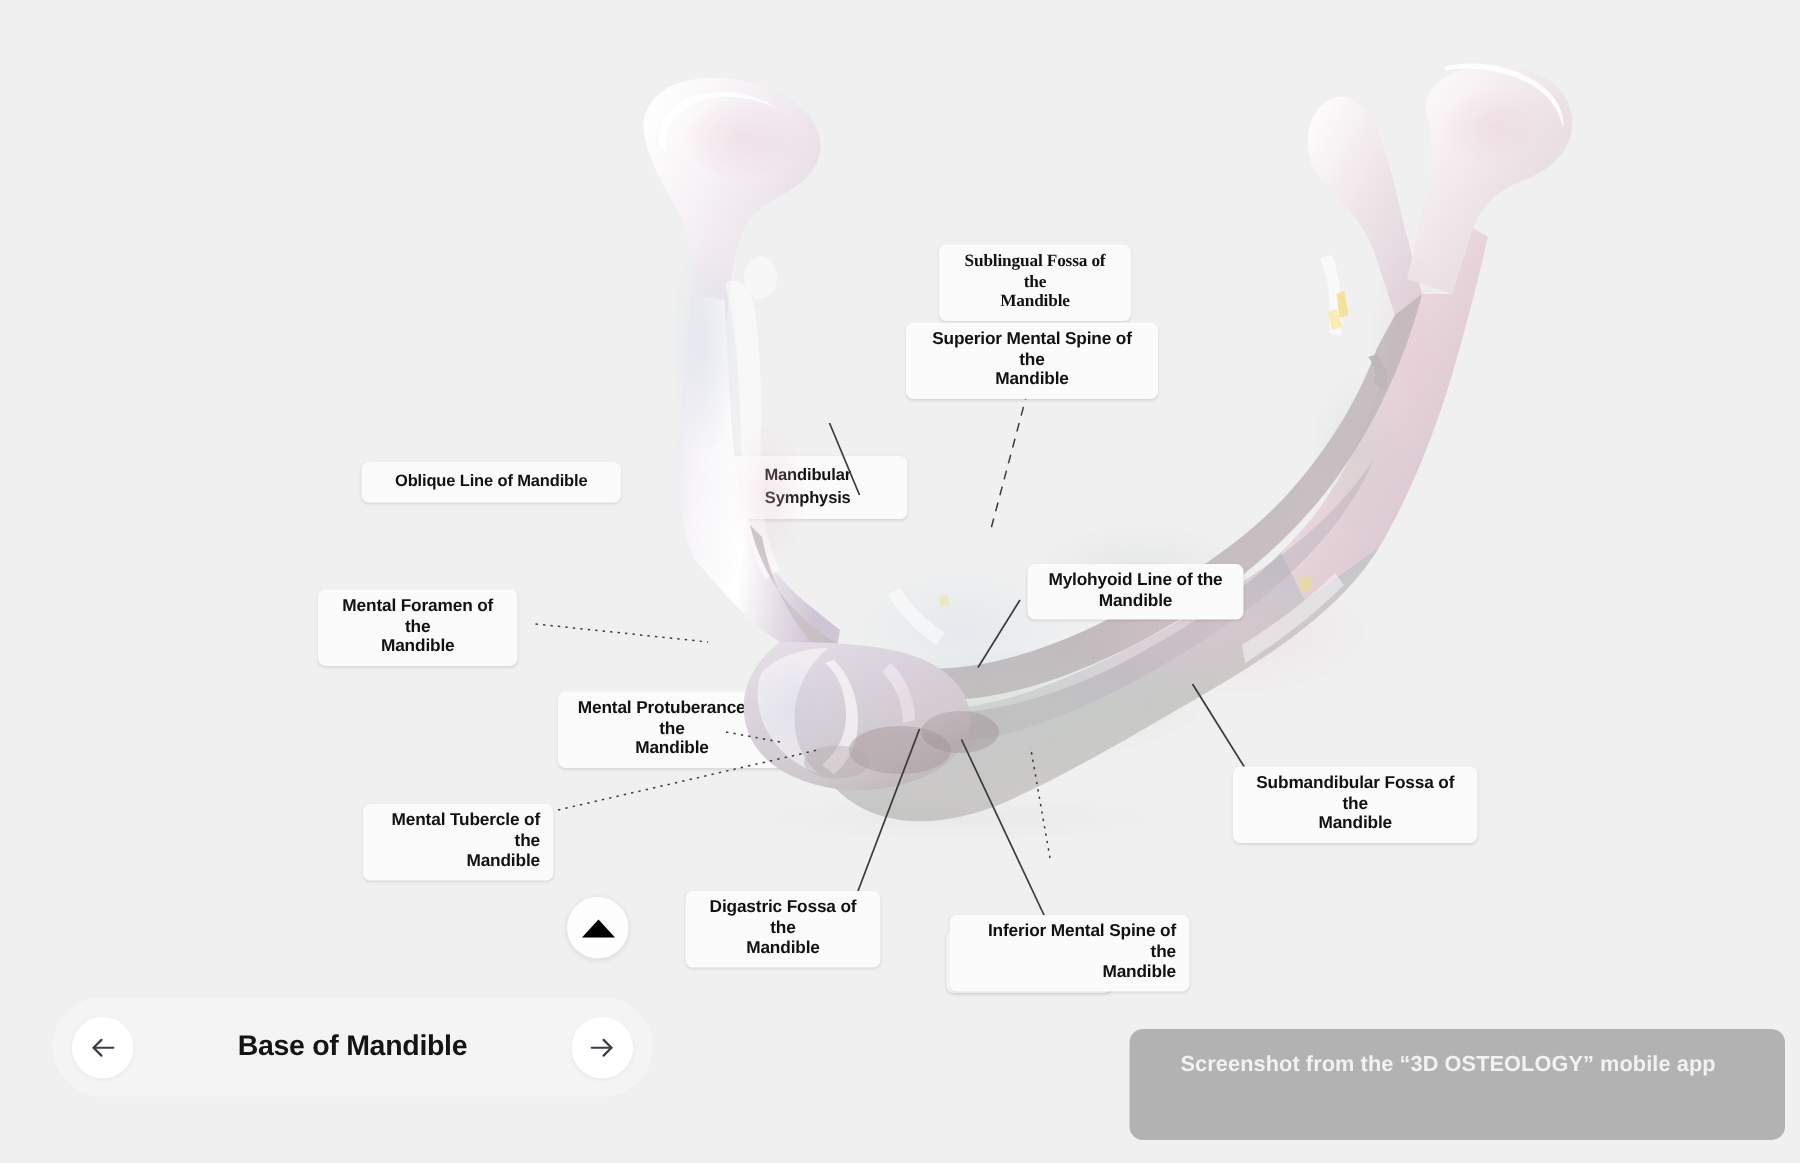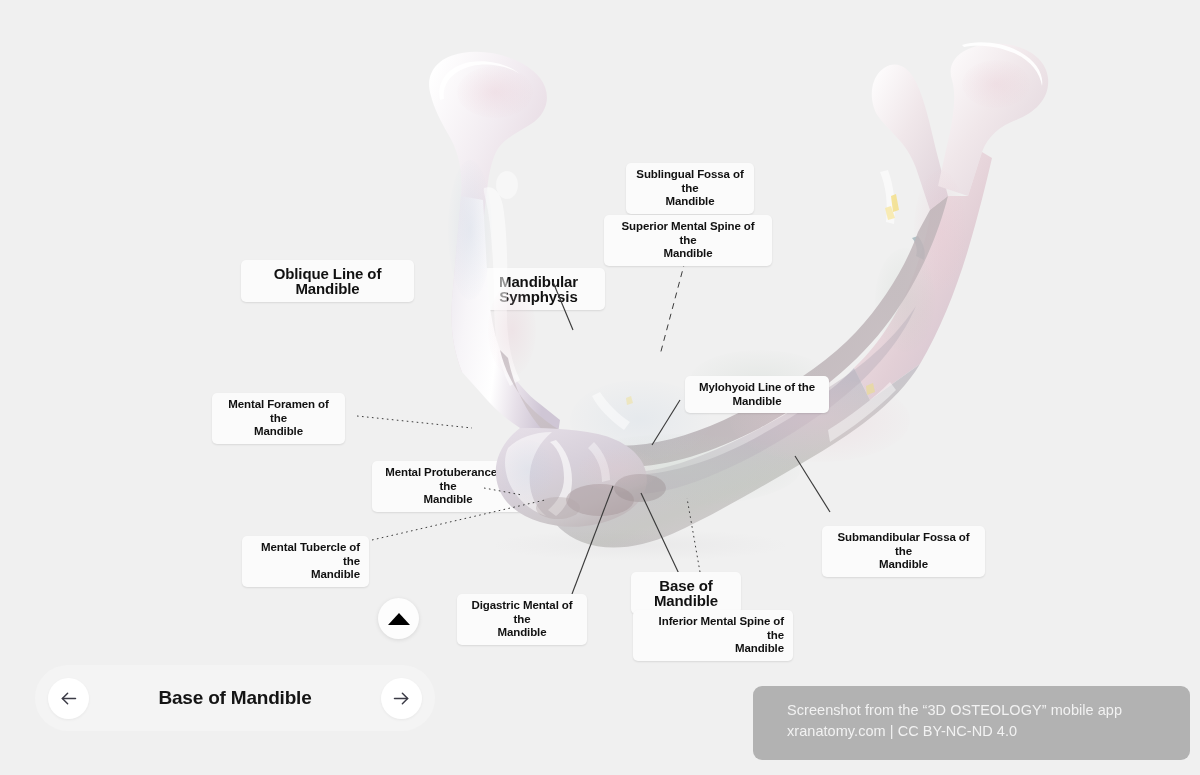--- a/index.html
+++ b/index.html
@@ -50,21 +50,21 @@
     padding: 5px 9px;
     text-align: center;
     font-size: 11.5px;
     line-height: 13.5px;
     font-weight: 600;
     color: #111;
     letter-spacing: -0.1px;
     box-shadow: 0 1px 2px rgba(0,0,0,0.10);
     white-space: pre-line;
   }
-  .label.one-line { font-size: 15px; line-height: 15px; padding: 6px 11px; }
+  .label.one-line { font-size: 11px; line-height: 15px; padding: 6px 11px; margin-top: 48px; }
 
   
   .label.occluded { z-index: 0; }
 
   
   #recenter-button {
     position: absolute;
     left: 378px; top: 598px;
     width: 41px; height: 41px;
     border-radius: 50%;
@@ -119,20 +119,21 @@
 
   
   #watermark {
     position: absolute;
     left: 753px; top: 686px;
     width: 437px; height: 74px;
     background: #b2b2b2;
     border-radius: 9px;
     z-index: 5;
     padding: 14px 46px 0 34px;
+    font-weight: bold;
   }
   #watermark div {
     color: #f2f2f2;
     font-size: 14.5px;
     line-height: 21px;
     letter-spacing: 0.05px;
   }
 </style>
 </head>
 <body>
@@ -310,37 +311,37 @@
         <line x1="484" y1="488" x2="522" y2="495" stroke-width="1" stroke-dasharray="1.6,3.4"></line>
         <line x1="830" y1="512" x2="795" y2="456" stroke-width="1.15"></line>
         <line x1="372" y1="540" x2="545" y2="500" stroke-width="1" stroke-dasharray="1.6,3.4"></line>
         <line x1="572" y1="594" x2="613" y2="486" stroke-width="1.15"></line>
         <line x1="700" y1="572" x2="687" y2="498" stroke-width="1" stroke-dasharray="1.6,3.4"></line>
         <line x1="696" y1="610" x2="641" y2="493" stroke-width="1.15"></line>
       </g>
   </svg>
 
   <div id="labels-container">
-      <div class="label" style="left: 626px; top: 163px; width: 128px;">Sublingual Fossa of the
+      <div class="label" style="left: 626px; top: 163px; width: 128px; font-family: Liberation Serif, serif;">Sublingual Fossa of the
 Mandible</div>
       <div class="label" style="left: 604px; top: 215px; width: 168px;">Superior Mental Spine of the
 Mandible</div>
-      <div class="label one-line occluded" style="left: 472px; top: 268px; width: 133px;">Mandibular Symphysis</div>
+      <div class="label one-line occluded" style="left: 472px; top: 256px; width: 133px;">Mandibular Symphysis</div>
       <div class="label one-line" style="left: 241px; top: 260px; width: 173px;">Oblique Line of Mandible</div>
       <div class="label" style="left: 685px; top: 376px; width: 144px;">Mylohyoid Line of the
 Mandible</div>
       <div class="label" style="left: 212px; top: 393px; width: 133px;">Mental Foramen of the
 Mandible</div>
       <div class="label occluded" style="left: 372px; top: 461px; width: 152px;">Mental Protuberance of the
 Mandible</div>
-      <div class="label" style="left: 822px; top: 511px; width: 163px; margin-top: 15px;">Submandibular Fossa of the
+      <div class="label" style="left: 822px; top: 511px; width: 163px;">Submandibular Fossa of the
 Mandible</div>
       <div class="label" style="left: 242px; top: 536px; width: 127px; text-align: right;">Mental Tubercle of the
 Mandible</div>
-      <div class="label" style="left: 457px; top: 594px; width: 130px;">Digastric Mental of the
+      <div class="label" style="left: 457px; top: 594px; width: 130px;">Digastric Fossa of the
 Mandible</div>
       <div class="label one-line" style="left: 631px; top: 572px; width: 110px;">Base of Mandible</div>
       <div class="label" style="left: 633px; top: 610px; width: 160px; text-align: right;">Inferior Mental Spine of the
 Mandible</div>
     </div>
 
   <div id="recenter-button">
     <span class="tri"></span>
   </div>
 
@@ -355,16 +356,15 @@
     <div class="nav-circle">
       <svg width="21" height="21" viewBox="0 0 24 24" fill="none" stroke="#3b3b46" stroke-width="1.7" stroke-linecap="round" stroke-linejoin="round">
         <line x1="4" y1="12" x2="19" y2="12"></line>
         <polyline points="13,6 19,12 13,18"></polyline>
       </svg>
     </div>
   </div>
 
   <div id="watermark">
     <div>Screenshot from the “3D OSTEOLOGY” mobile app</div>
-    <div>xranatomy.com | CC BY-NC-ND 4.0</div>
   </div>
 
 </div>
 
 </body></html>

